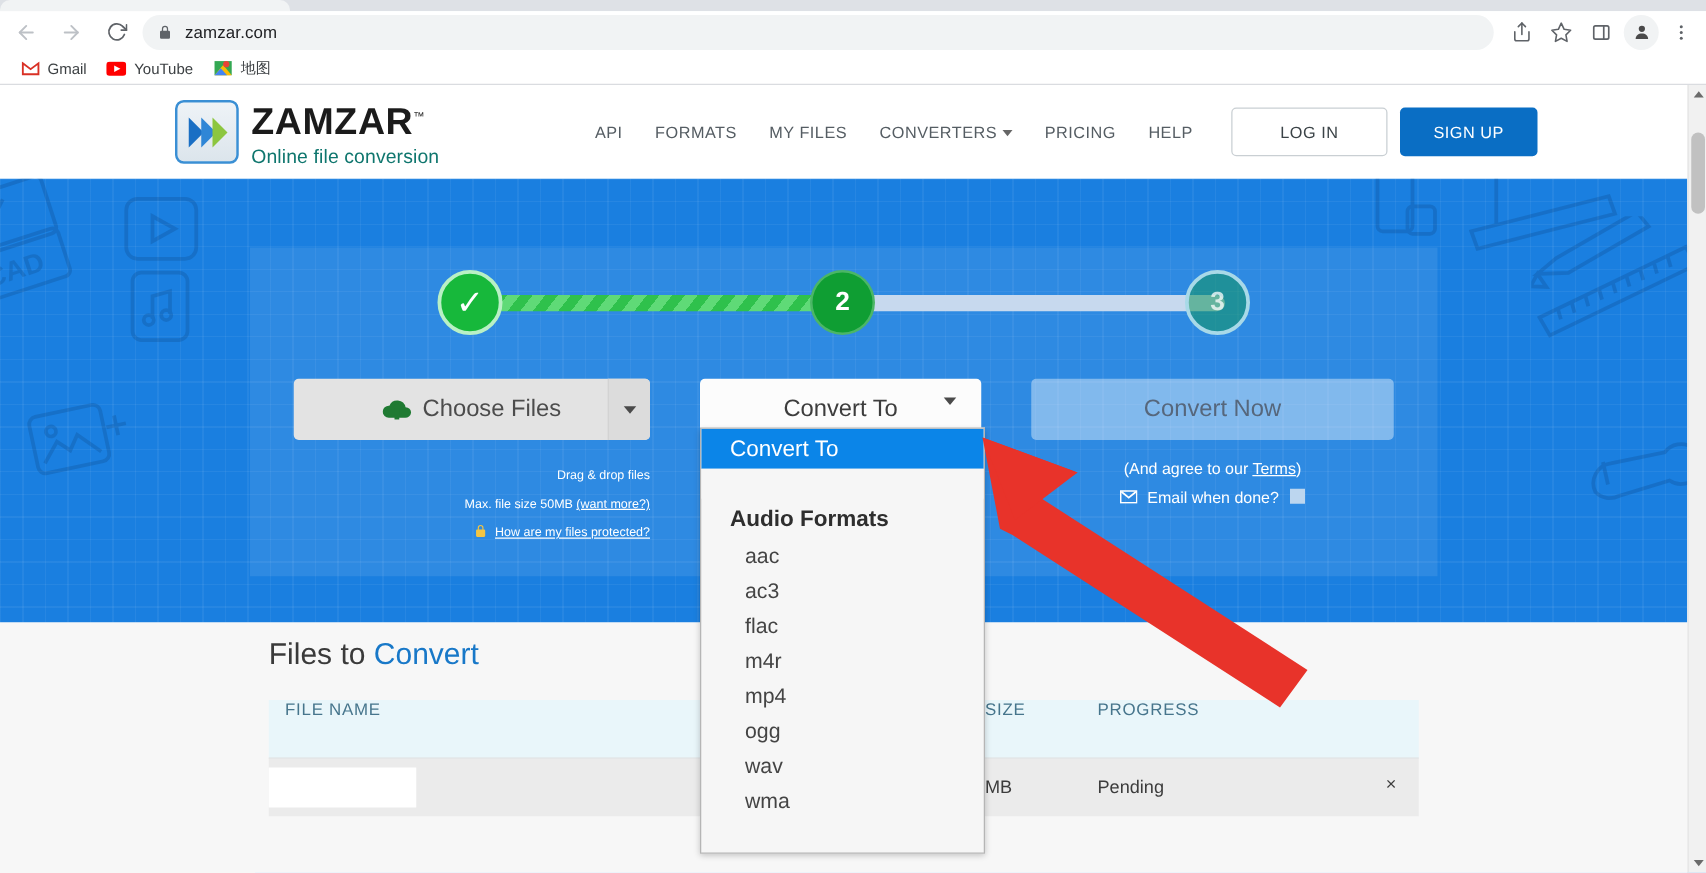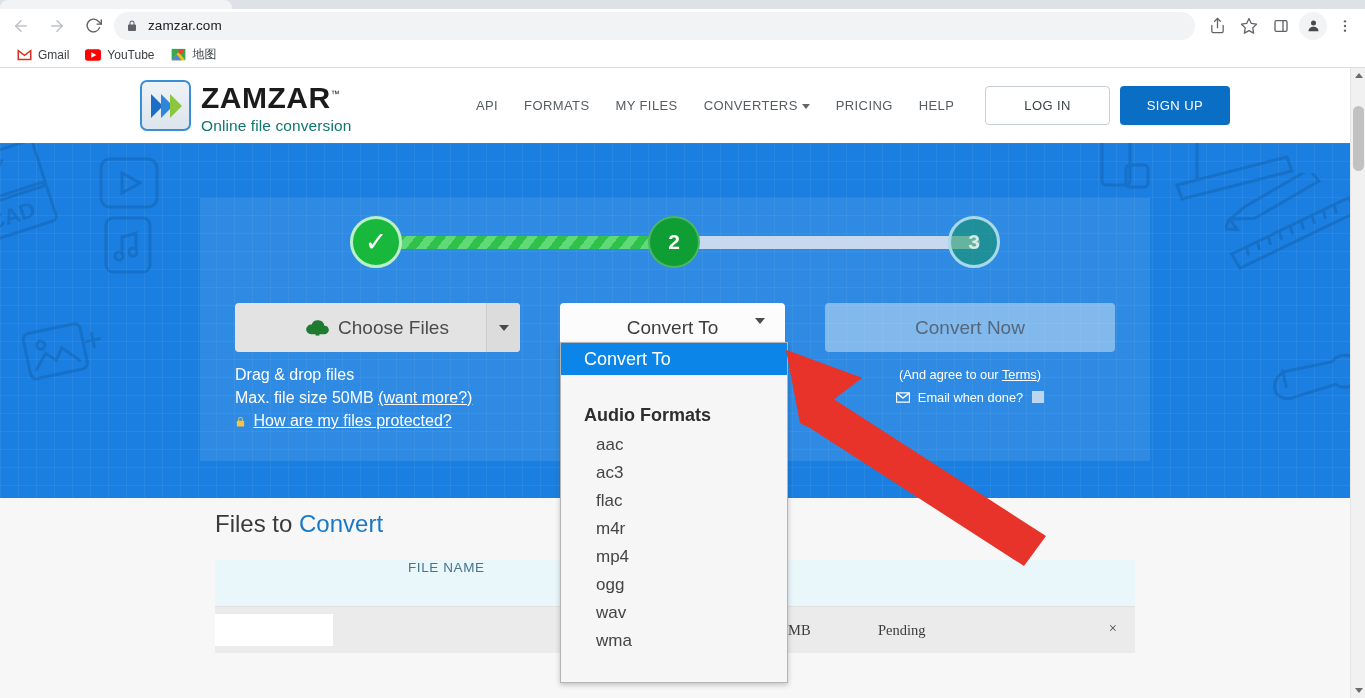--- a/index.html
+++ b/index.html
@@ -160,21 +160,21 @@
   .choose-split {
     position: absolute; right: 0; top: 0; width: 34px; height: 49px;
     border-left: 1px solid #cccccc; background: #dcdcdc; border-radius: 0 4px 4px 0;
     display: flex; align-items: center; justify-content: center;
   }
   .caret-sm {
     width: 0; height: 0;
     border-left: 5px solid transparent; border-right: 5px solid transparent;
     border-top: 6px solid #4a4a4a;
   }
-  .hero-help { margin-top: 11px; text-align: left; color: #fff; font-size: 16px; line-height: 23px; }
+  .hero-help { margin-top: 17px; text-align: right; color: #fff; font-size: 10px; line-height: 23px; }
   .hero-help a { color: #fff; }
   .lock-emoji { display: inline-block; vertical-align: -2px; margin-right: 3px; }
 
   .convert-to-wrap { position: absolute; left: 360px; top: 0; width: 225px; }
   .convert-to-btn {
     height: 49px; background: #fcfcfc; border-radius: 4px;
     display: flex; align-items: center; justify-content: center;
     font-size: 19px; color: #3d3d3d; position: relative;
   }
   .convert-to-btn .caret-pos { position: absolute; right: 20px; top: 21px; }
@@ -196,34 +196,34 @@
   
   .lower { position: relative; background: #f7f7f7; height: 210px; }
   .files-title {
     position: absolute; left: 215px; top: 12px; font-size: 24px; color: #3a3a3a;
   }
   .files-title .accent { color: #1878c8; }
   .table {
     position: absolute; left: 215px; top: 62px; width: 920px;
   }
   .thead {
-    display: flex; align-items: center; height: 47px;
-    background: #e9f6fa; border-bottom: 1px solid #e0e0e0; flex-direction: column;
+    display: flex; align-items: flex-start; height: 47px;
+    background: #e9f6fa; border-bottom: 1px solid #e0e0e0;
   }
   .thead > div {
     font-size: 13.5px; color: #46758c; letter-spacing: .6px; padding-left: 13px;
   }
   .col-name { width: 560px; }
   .col-size { width: 90px; }
   .col-prog { width: 200px; }
   .trow {
     display: flex; align-items: center; height: 46px;
     background: #ebebeb; position: relative;
   }
-  .trow > div { font-size: 14.5px; color: #3c3c3c; padding-left: 13px; font-family: Liberation Serif, serif; }
+  .trow > div { font-size: 14.5px; color: #3c3c3c; padding-left: 13px; }
   .redact {
     position: absolute; left: 0px; top: 7px; width: 118px; height: 32px;
     background: #ffffff;
   }
   .row-x {
     position: absolute; right: 18px; top: 13px;
     font-size: 17px; color: #4b4b4b;
   }
 
   

